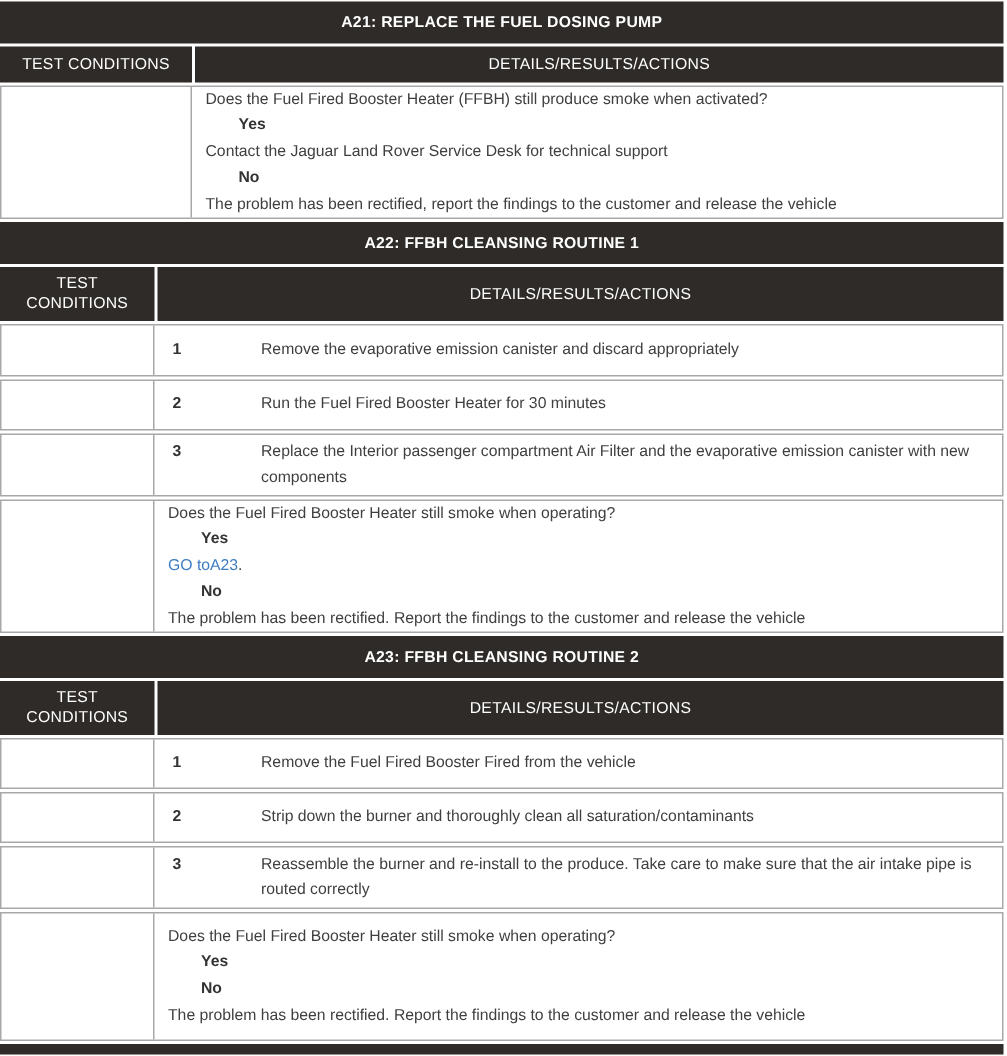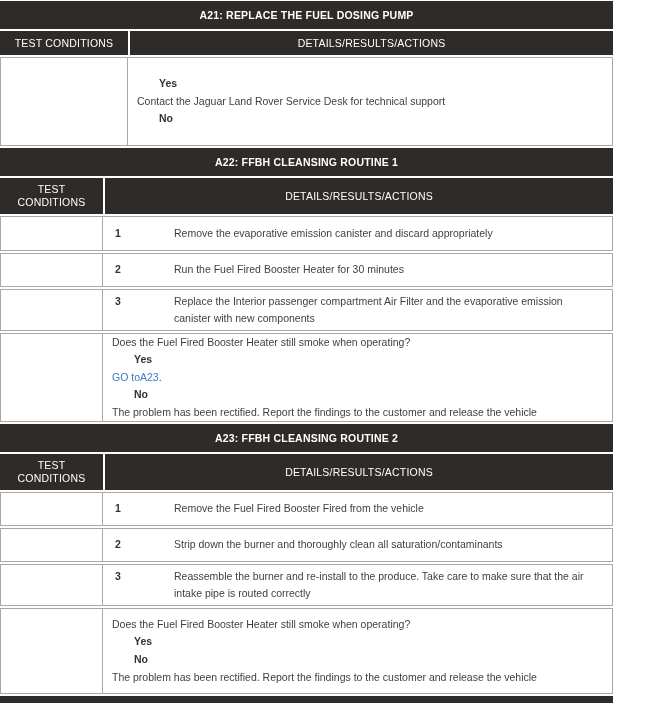--- a/index.html
+++ b/index.html
@@ -6,21 +6,21 @@
   html, body { background: #ffffff; }
   .page {
     width: 671px; height: 704px;
     background: #ffffff;
     font-family: "Liberation Sans", sans-serif;
     font-size: 10.5px;
     color: #3f3f3f;
     padding-top: 1px;
     overflow: hidden;
   }
-  .doc { width: 613px; }
+  .doc { width: 669px; }
   .bar {
     background: #2e2b28; color: #ffffff;
     font-weight: bold;
     height: 28px;
     display: flex; align-items: center; justify-content: center;
     margin-bottom: 2px;
     letter-spacing: 0.2px;
   }
   .bar-partial { height: 7px; margin-top: 1px; margin-bottom: 0; }
   .subrow { display: flex; gap: 2px; margin-bottom: 2px; }
@@ -64,23 +64,25 @@
   <div class="doc">
 
     <div class="bar">A21: REPLACE THE FUEL DOSING PUMP</div>
     <div class="subrow h24">
       <div class="subcell tc-a21">TEST CONDITIONS</div>
       <div class="subcell grow">DETAILS/RESULTS/ACTIONS</div>
     </div>
     <div class="row" style="height:89px">
       <div class="tc w-a21"></div>
       <div class="details">
+        <div class="qline">Does the Fuel Fired Booster Heater (FFBH) still produce smoke when activated?</div>
         <div class="qline opt">Yes</div>
         <div class="qline">Contact the Jaguar Land Rover Service Desk for technical support</div>
         <div class="qline opt">No</div>
+        <div class="qline">The problem has been rectified, report the findings to the customer and release the vehicle</div>
       </div>
     </div>
 
     <div class="bar">A22: FFBH CLEANSING ROUTINE 1</div>
     <div class="subrow h36">
       <div class="subcell tc-sm">TEST CONDITIONS</div>
       <div class="subcell grow">DETAILS/RESULTS/ACTIONS</div>
     </div>
     <div class="row" style="height:35px">
       <div class="tc w-sm"></div>

